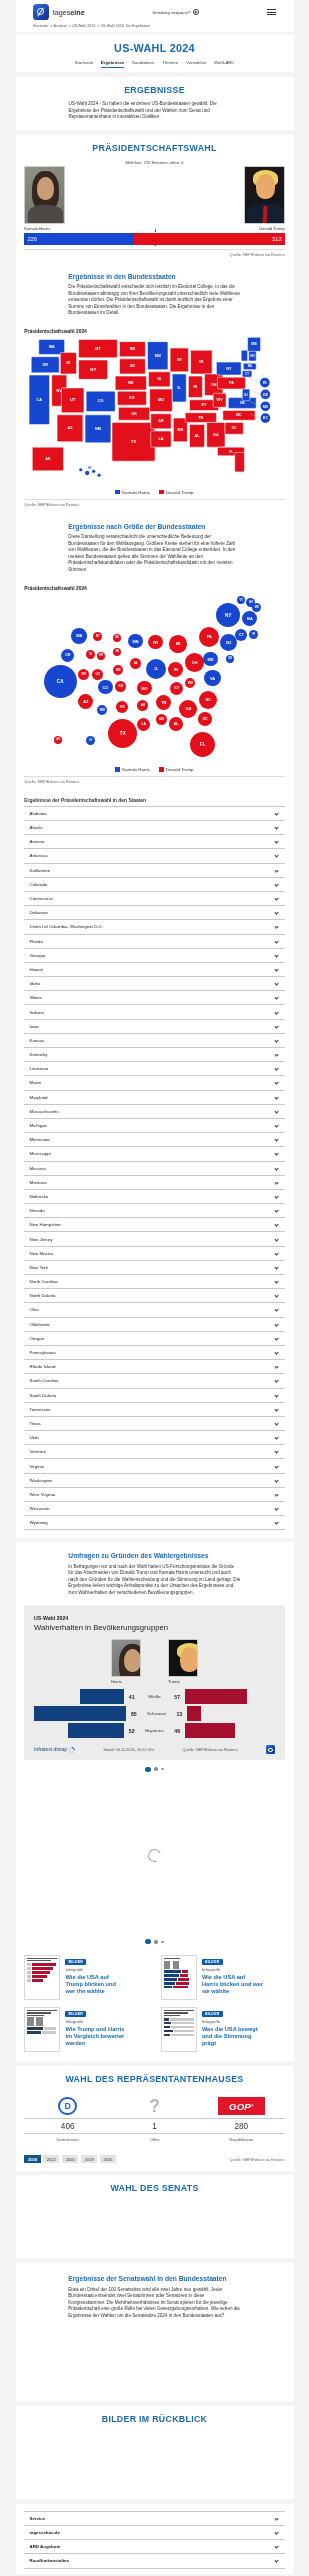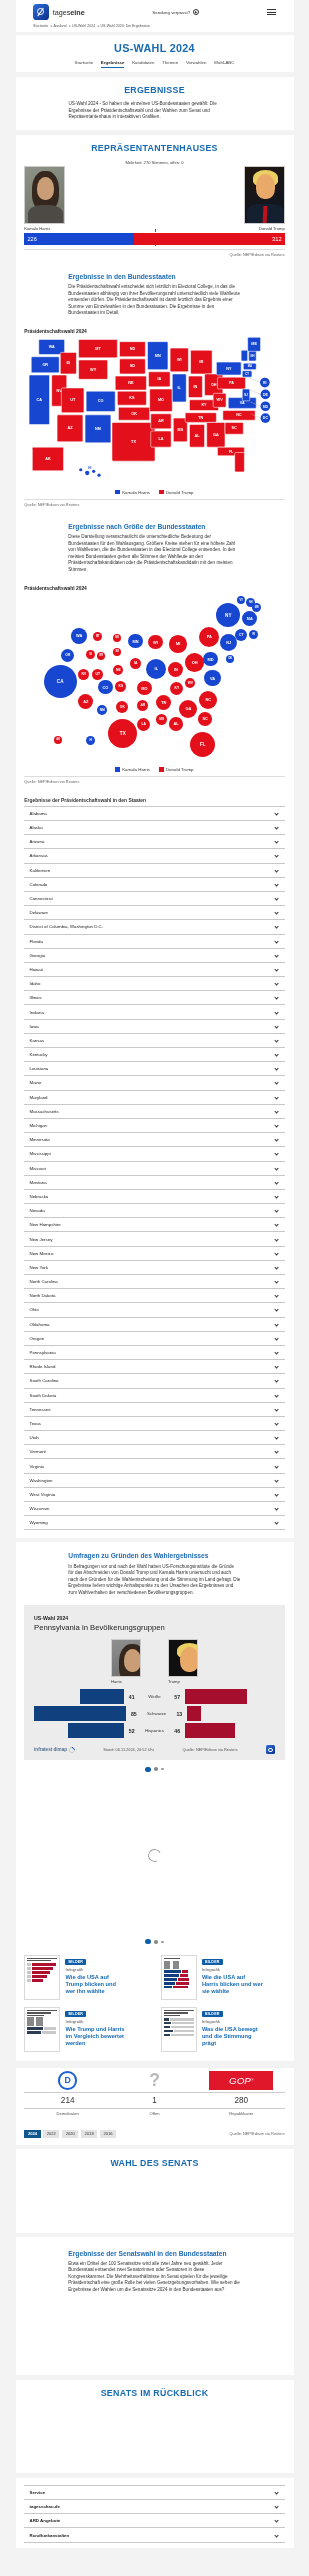--- a/index.html
+++ b/index.html
@@ -117,21 +117,21 @@
   .house-flex{display:flex;align-items:flex-start;margin-top:7.2px}
   .donut-col{width:98px;text-align:center}
   .donut{width:52px;height:52px;border-radius:50%;margin:0 auto;position:relative;display:flex;align-items:center;justify-content:center}
   .donut .hole{width:30px;height:30px;border-radius:50%;background:#fff;display:flex;align-items:center;justify-content:center;font-size:10.3px;color:#222}
   .donut .tick{position:absolute;left:50%;bottom:-2.1px;height:7.2px;border-left:0.5px dashed #555}
   .maj-lbl{font-size:4.4px;color:#333;margin-top:5.2px}
   .house-cols{flex:1}
   .logo-row{display:grid;grid-template-columns:1fr 1fr 1fr;align-items:center;justify-items:center;height:24px}
   .dem-circle{width:18.5px;height:18.5px;border:2.6px solid #1d5fd4;border-radius:50%;display:flex;align-items:center;justify-content:center;font-size:8.8px;font-weight:bold;color:#1d5fd4}
   .qmark{font-size:17.5px;font-weight:bold;color:#b8b8b8}
-  .gop{width:64px;height:18.5px;background:#e0162b;color:#fff;display:flex;align-items:center;justify-content:center;font-size:9.8px;font-weight:normal;font-style:italic}
+  .gop{width:47px;height:18.5px;background:#e0162b;color:#fff;display:flex;align-items:center;justify-content:center;font-size:9.8px;font-weight:bold;font-style:italic}
   .gop sup{font-size:3.1px;margin-left:0.5px}
   .num-row{display:grid;grid-template-columns:1fr 1fr 1fr;justify-items:center;border-top:0.5px solid #ccc;border-bottom:0.5px solid #ccc;padding:2.6px 0;font-size:8.2px;color:#333}
   .lbl-row{display:grid;grid-template-columns:1fr 1fr 1fr;justify-items:center;font-size:4.1px;color:#555;padding-top:2.6px}
   .house-foot{display:flex;justify-content:space-between;align-items:center;margin-top:13.4px;padding-bottom:7.2px}
   .years{display:flex;gap:2.6px}
   .yr{font-size:4.1px;padding:1.5px 3.6px;background:#e4e4e4;color:#333;cursor:pointer}
   .yr.active{background:#0f568d;color:#fff;font-weight:bold}
   .house-src{font-size:3.9px;color:#666}
   .empty{height:62px}
   
@@ -175,21 +175,21 @@
         <div class="tab">Wahl-ABC</div>
       </div>
   </div>
 
   <div class="card" style="padding-bottom:9.3px">
     <div class="sec-title">ERGEBNISSE</div>
     <div class="lead">US-Wahl 2024 - So haben die einzelnen US-Bundesstaaten gewählt: Die Ergebnisse der Präsidentschaftswahl und der Wahlen zum Senat und Repräsentantenhaus in interaktiven Grafiken.</div>
   </div>
 
   <div class="card" style="padding-bottom:7.2px">
-    <div class="sec-title">REPRÄSENTANTENHAUSES</div>
+    <div class="sec-title">PRÄSIDENTSCHAFTSWAHL</div>
     <div class="duel">
       <div class="maj-note">Mehrheit: 270 Stimmen, offen: 0</div>
       <div class="cand-row">
         <div class="cand">
           <div class="portrait p-harris">
               <i class="hair"></i>
               <i class="face"></i>
               <i class="body"></i>
             </div>
           <div class="nm">Kamala Harris</div>
@@ -609,21 +609,21 @@
   </div>
 
   <div class="card">
     <div class="narrow" style="padding-top:10.3px">
       <div class="h-blue" style="margin-top:0">Umfragen zu Gründen des Wahlergebnisses</div>
       <div class="para">In Befragungen vor und nach der Wahl haben US-Forschungsinstitute die Gründe für das Abschneiden von Donald Trump und Kamala Harris untersucht und auch nach den Gründen für die Wahlentscheidung und die Stimmung im Land gefragt. Die Ergebnisse liefern wichtige Anhaltspunkte zu den Ursachen des Ergebnisses und zum Wahlverhalten der verschiedenen Bevölkerungsgruppen.</div>
     </div>
 
     <div class="poll-card">
       <div class="poll-kicker">US-Wahl 2024</div>
-      <div class="poll-title">Pennsylvania in Bevölkerungsgruppen</div>
+      <div class="poll-title">Wahlverhalten in Bevölkerungsgruppen</div>
       <div class="poll-photos">
         <div class="pp">
           <div class="portrait p-harris v2">
               <i class="hair"></i>
               <i class="face"></i>
             </div>
           <div class="lbl">Harris</div>
         </div>
         <div class="pp">
           <div class="portrait p-trump v2">
@@ -797,29 +797,30 @@
       <div class="t-body">
         <span class="badge">BILDER</span>
         <div class="kick">Infografik</div>
         <div class="t-title">Was die USA bewegt und die Stimmung prägt</div>
       </div>
     </div>
       </div>
   </div>
 
   <div class="card">
+    <div class="sec-title">WAHL DES REPRÄSENTANTENHAUSES</div>
     <div class="house-flex">
       <div class="house-cols">
         <div class="logo-row">
           <div class="dem-circle">D</div>
           <div class="qmark">?</div>
           <div class="gop">GOP<sup>®</sup></div>
         </div>
         <div class="num-row" id="house-nums">
-            <span>214</span>
+            <span>406</span>
             <span>1</span>
             <span>280</span>
           </div>
         <div class="lbl-row" id="house-lbls">
             <span>Demokraten</span>
             <span>Offen</span>
             <span>Republikaner</span>
           </div>
       </div>
     </div>
@@ -842,21 +843,21 @@
 
   <div class="card">
     <div class="narrow" style="padding-top:12.4px">
       <div class="h-blue" style="margin-top:0">Ergebnisse der Senatswahl in den Bundesstaaten</div>
       <div class="para">Etwa ein Drittel der 100 Senatssitze wird alle zwei Jahre neu gewählt. Jeder Bundesstaat entsendet zwei Senatorinnen oder Senatoren in diese Kongresskammer. Die Mehrheitsverhältnisse im Senat spielen für die jeweilige Präsidentschaft eine große Rolle bei vielen Gesetzgebungsvorhaben. Wie sehen die Ergebnisse der Wahlen um die Senatssitze 2024 in den Bundesstaaten aus?</div>
     </div>
     <div class="empty" style="height:82px"></div>
   </div>
 
   <div class="card">
-    <div class="sec-title">SENATS IM RÜCKBLICK</div>
+    <div class="sec-title">BILDER IM RÜCKBLICK</div>
     <div class="empty" style="height:72px"></div>
   </div>
 
   <div class="card foot-card" style="margin-bottom:0">
     <div class="acc f-acc" id="foot-acc">
         <div class="acc-row">
           <span>Service</span>
           <i class="chev"></i>
         </div>
         <div class="acc-row">

